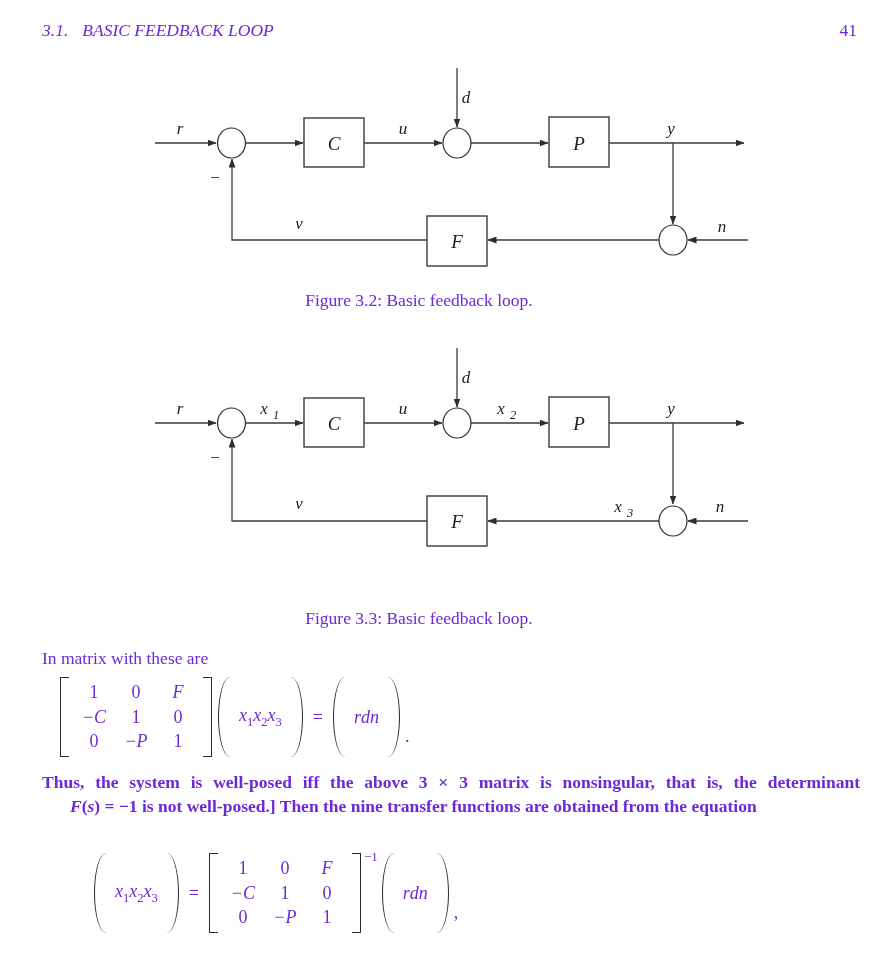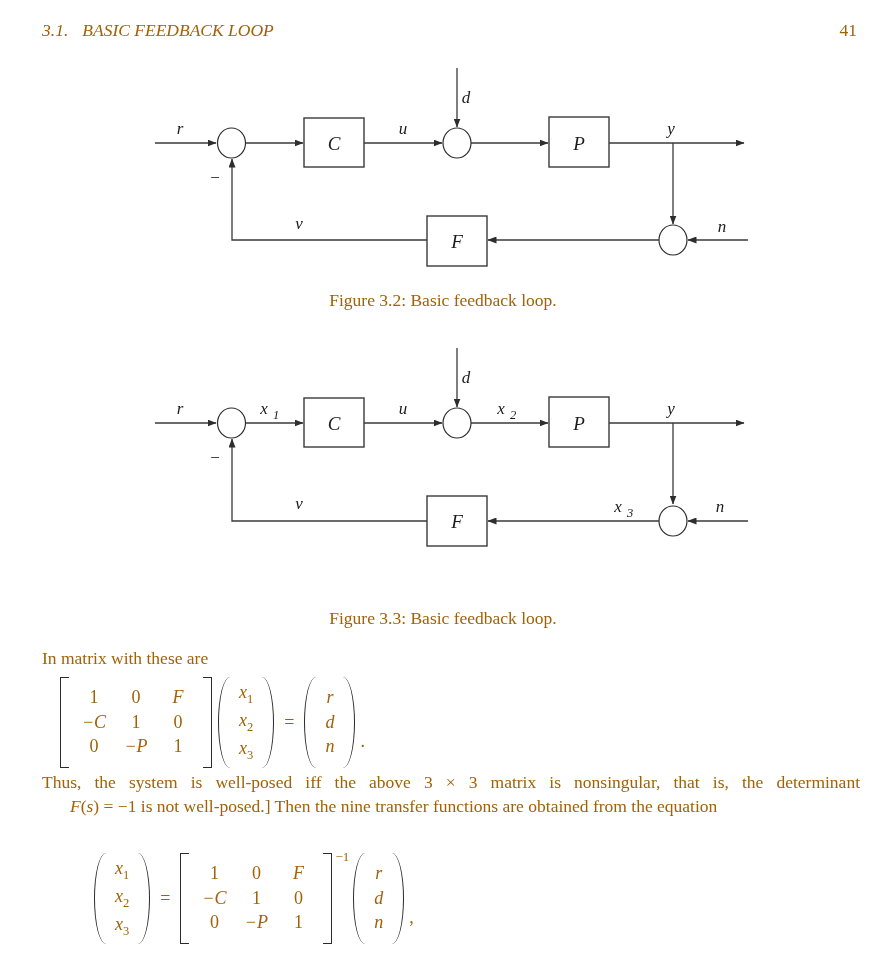--- a/index.html
+++ b/index.html
@@ -1,55 +1,55 @@
 <!DOCTYPE html>
 <html><head>
 <meta charset="utf-8">
 <style>
   html,body{margin:0;padding:0;background:#ffffff;}
   .page{
     position:relative;width:890px;height:956px;background:#ffffff;
-    font-family:"Liberation Serif","DejaVu Serif",serif;color:#a16207;
+    font-family:"Liberation Serif","DejaVu Serif",serif;color:#6d28d9;
     overflow:hidden;
   }
   
   .hdr{position:absolute;top:20px;left:42px;right:33px;display:flex;justify-content:space-between;
        font-size:17.5px;}
   .hdr .left{font-style:italic;}
   .hdr .num{margin-right:14px;}
   
   .figsvg{position:absolute;left:0;}
   .figsvg line,.figsvg polyline{stroke:#3a3a3a;stroke-width:1.3;fill:none;}
   .figsvg rect{stroke:#3a3a3a;stroke-width:1.4;fill:none;}
   .figsvg ellipse{stroke:#2e2e2e;stroke-width:1.2;fill:none;}
   .slabel{font:italic 17px "Liberation Serif","DejaVu Serif",serif;fill:#1b1b1b;}
   .ssub{font:italic 12.5px "Liberation Serif","DejaVu Serif",serif;fill:#1b1b1b;}
   .block-label{font:italic 19px "Liberation Serif","DejaVu Serif",serif;fill:#1b1b1b;}
-  .caption{position:absolute;left:0;width:838px;text-align:center;font-size:17.5px;padding-left:24px;}
+  .caption{position:absolute;left:0;width:838px;text-align:center;font-size:17.5px;}
   .cap32{top:290px;} .cap33{top:570px;margin-top:38px;}
   
   .textblock{position:absolute;left:42px;top:645px;width:818px;font-size:17.5px;}
   .intro{position:absolute;left:0;top:3px;}
-  .para{position:absolute;left:0;top:126px;width:818px;line-height:23.5px;}
+  .para{position:absolute;left:0;top:126px;width:818px;line-height:23.5px;font-weight:bold;}
   .pline{text-align:justify;text-align-last:justify;}
   .pline.last{text-align-last:auto;margin-left:28px;}
   .para i{font-style:italic;}
   
   .eq{display:flex;align-items:center;font-size:18px;}
   .eq1{position:absolute;left:18px;top:32px;}
   .eq2{position:absolute;left:52px;top:208px;}
   .sqbr-l{width:8px;align-self:stretch;border:1.7px solid #2a2a2a;border-right:none;}
   .sqbr-r{width:8px;align-self:stretch;border:1.7px solid #2a2a2a;border-left:none;}
   .matrix{display:grid;grid-template-columns:repeat(3,minmax(26px,auto));
           column-gap:16px;row-gap:3.5px;padding:5px 12px;text-align:center;}
   .paren-l{width:11px;align-self:stretch;border-left:1.7px solid #2a2a2a;
            border-radius:100% 0 0 100% / 50% 0 0 50%;}
   .paren-r{width:11px;align-self:stretch;border-right:1.7px solid #2a2a2a;
            border-radius:0 100% 100% 0 / 0 50% 50% 0;}
-  .vec{display:flex;flex-direction:column;justify-content:center;row-gap:3.5px;
+  .vec{display:flex;flex-direction:row;justify-content:center;row-gap:3.5px;
        padding:5px 9px;text-align:center;}
   .it{font-style:italic;}
   .eqsign{margin:0 10px;}
   .exp{align-self:flex-start;font-size:13px;margin:-4px 4px 0 3px;}
   .punct{transform:translateY(19px);margin-left:5px;}
   sub{font-size:12.5px;font-style:normal;}
 </style>
 </head>
 <body>
 

